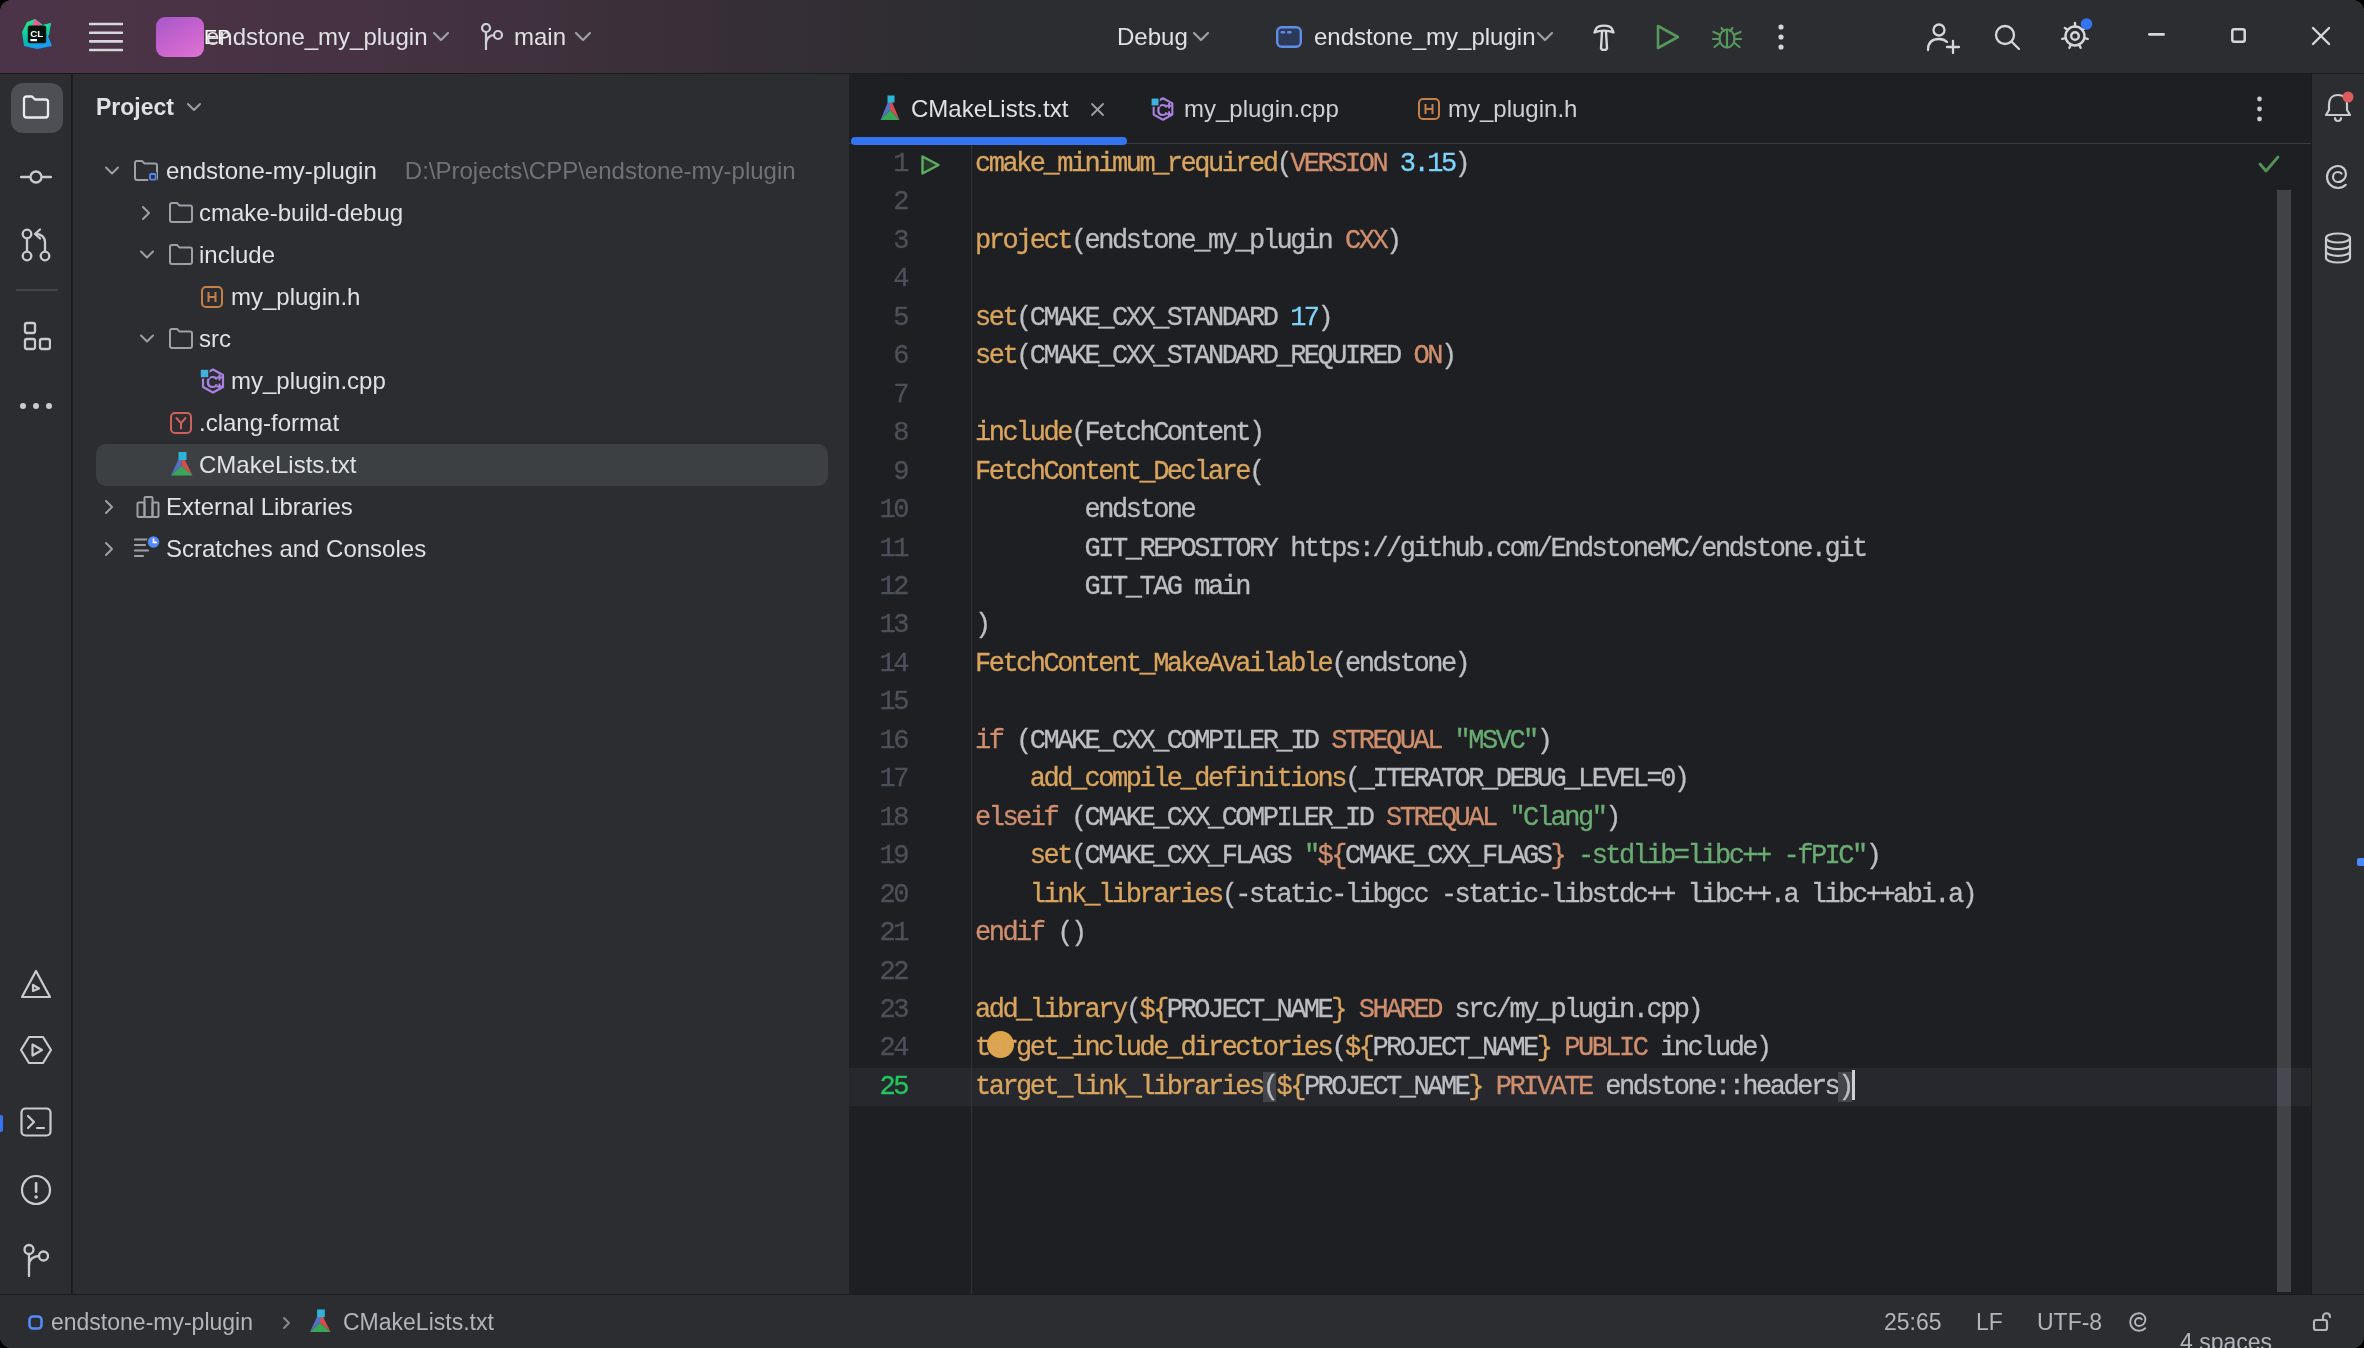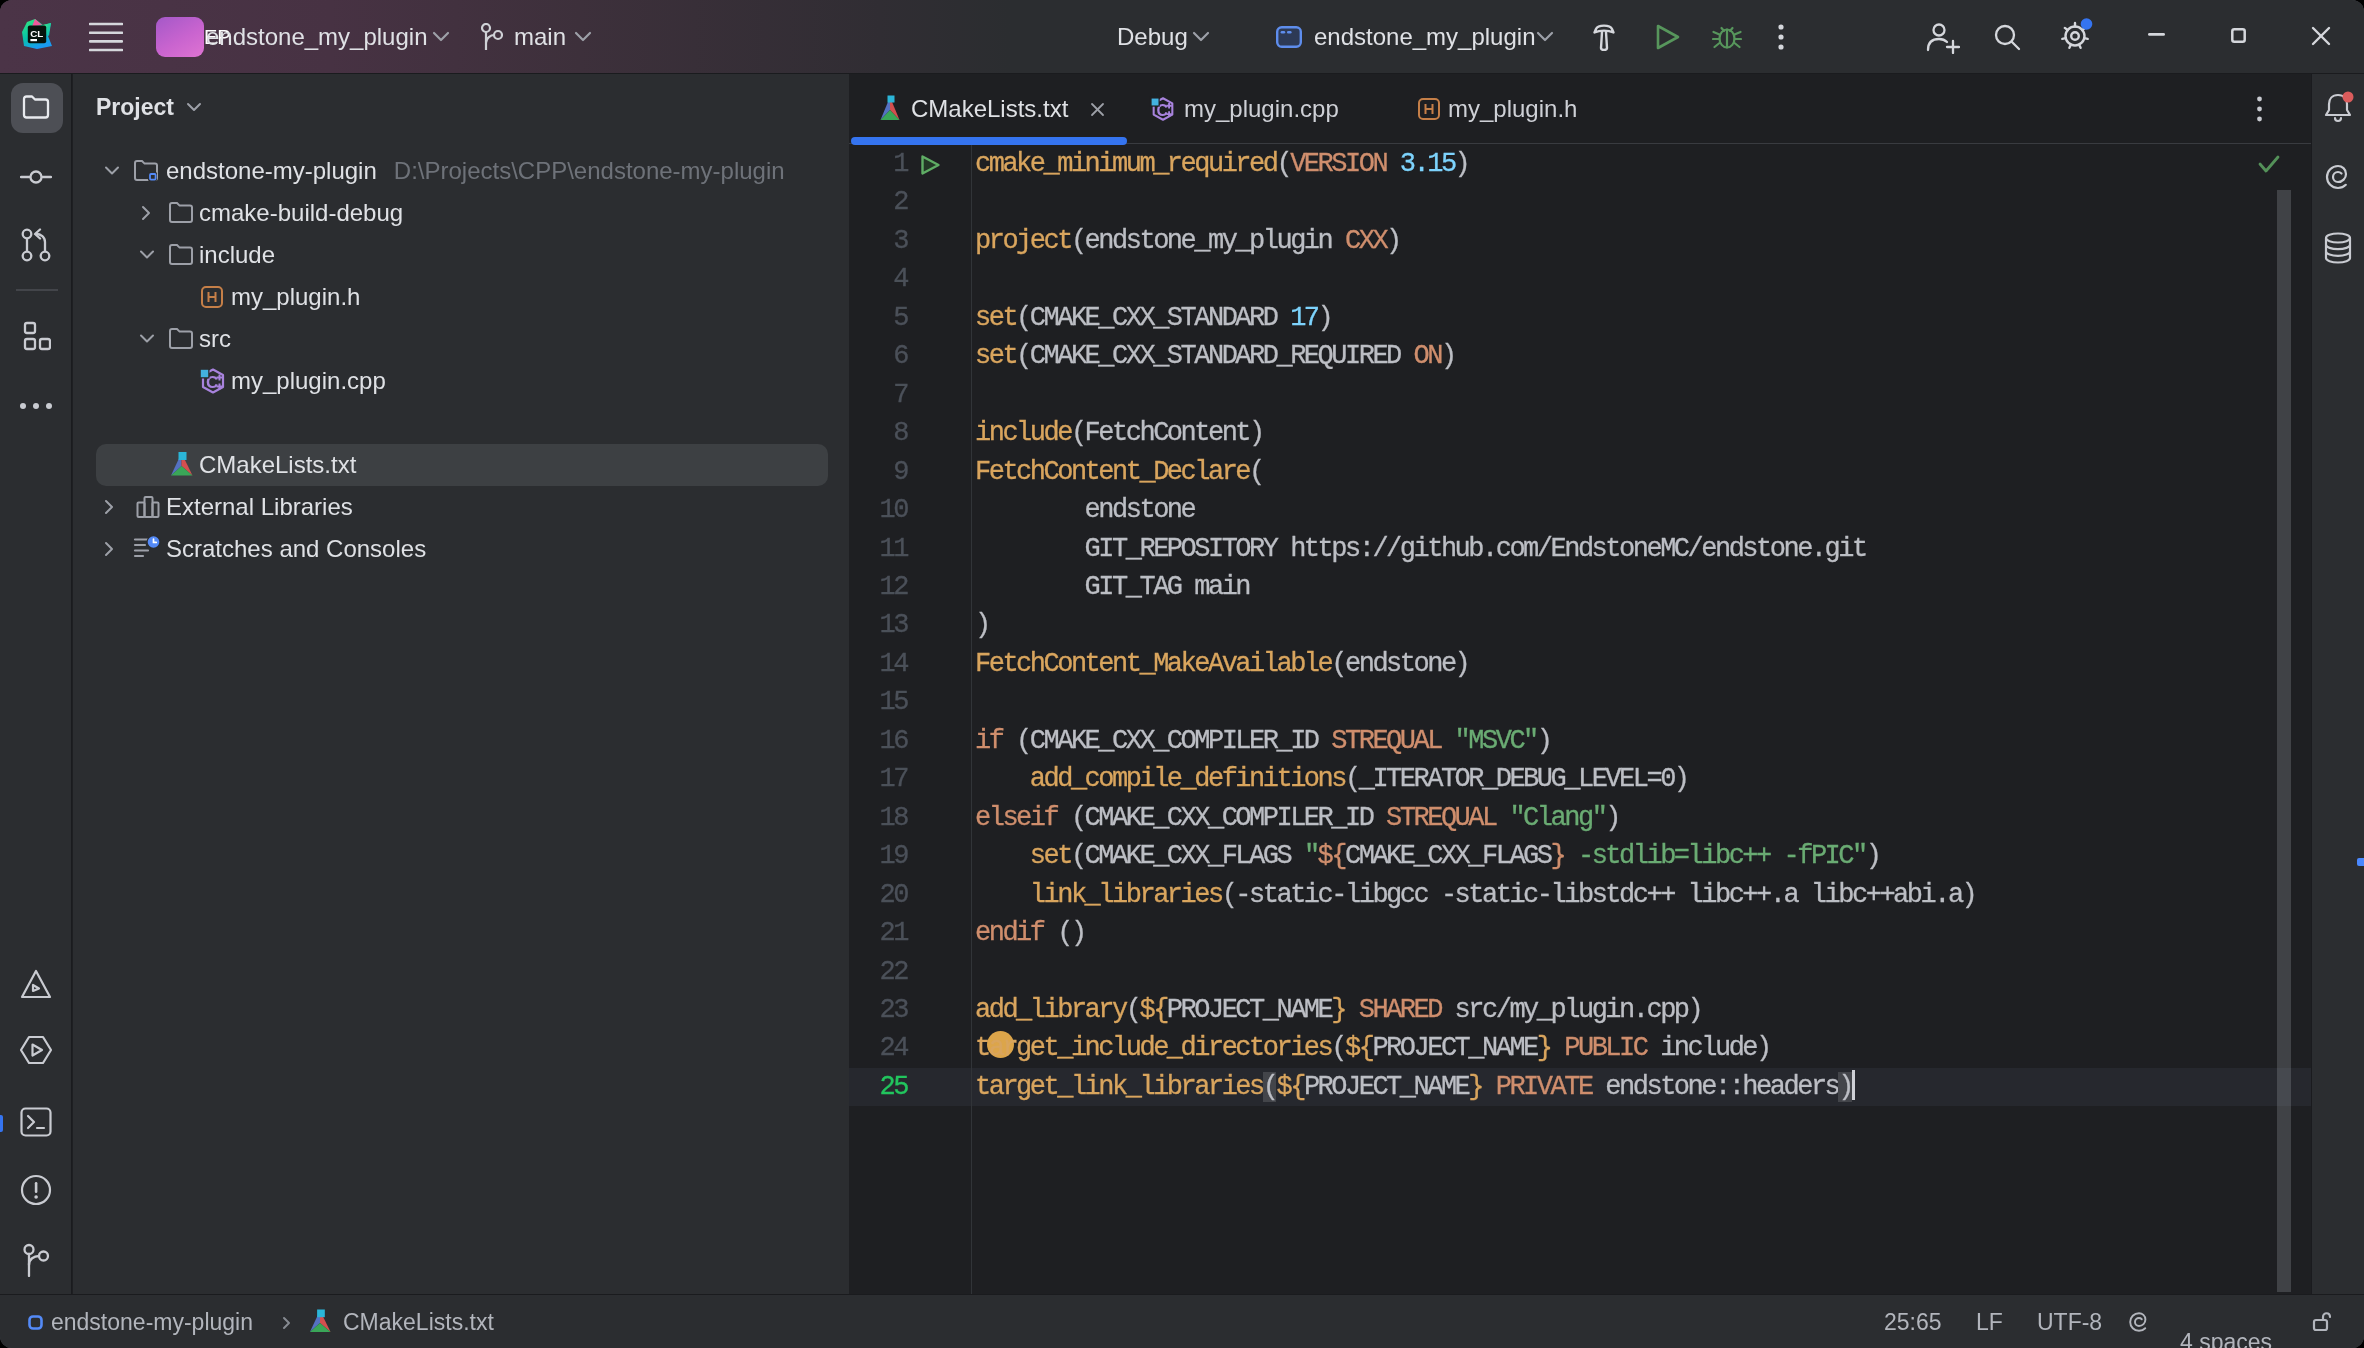--- a/index.html
+++ b/index.html
@@ -271,21 +271,21 @@
 
     <div class="trow" style="top:76px;">
       <svg class="ticon" style="left:31px" width="16" height="11" viewBox="0 0 16 11">
           <polyline points="2,2 8,8 14,2" fill="none" stroke="#9DA0A8" stroke-width="2" stroke-linecap="round" stroke-linejoin="round"></polyline>
         </svg>
       <svg class="ticon" style="left:60px" width="26" height="24" viewBox="0 0 26 24">
         <path d="M2 4 C2 2.8 2.8 2 4 2 L9 2 L11.6 4.6 L22 4.6 C23.2 4.6 24 5.4 24 6.6 L24 19 C24 20.2 23.2 21 22 21 L4 21 C2.8 21 2 20.2 2 19 Z" fill="none" stroke="#9da0a8" stroke-width="2"></path>
         <rect x="15" y="13" width="9" height="9" rx="1.5" fill="#2b2d30"></rect>
         <rect x="17" y="15" width="5.6" height="5.6" rx="1" fill="none" stroke="#548af7" stroke-width="1.8"></rect>
       </svg>
-      <div class="lbl" style="left:93px">endstone-my-plugin<span class="gray" style="margin-left:17px">D:\Projects\CPP\endstone-my-plugin</span></div>
+      <div class="lbl" style="left:93px">endstone-my-plugin<span class="gray" style="margin-left:28px">D:\Projects\CPP\endstone-my-plugin</span></div>
     </div>
 
     <div class="trow" style="top:118px;">
       <svg class="ticon" style="left:68px" width="11" height="16" viewBox="0 0 11 16">
           <polyline points="2,2 8,8 2,14" fill="none" stroke="#9DA0A8" stroke-width="2" stroke-linecap="round" stroke-linejoin="round"></polyline>
         </svg>
       <svg class="ticon" style="left:95px" width="26" height="24" viewBox="0 0 26 24">
         <path d="M2 4 C2 2.8 2.8 2 4 2 L9 2 L11.6 4.6 L22 4.6 C23.2 4.6 24 5.4 24 6.6 L24 19 C24 20.2 23.2 21 22 21 L4 21 C2.8 21 2 20.2 2 19 Z" fill="none" stroke="#9da0a8" stroke-width="2"></path>
       </svg>
       <div class="lbl" style="left:126px">cmake-build-debug</div>
@@ -323,20 +323,27 @@
       <svg class="ticon" style="left:125px" width="30" height="28" viewBox="0 0 30 28">
         <path d="M15 2.5 L25 8 L25 20 L15 25.5 L5 20 L5 8 Z" fill="none" stroke="#a883dd" stroke-width="2.2" stroke-linejoin="round"></path>
         <text x="8" y="21" font-family="Liberation Sans" font-size="17" font-weight="bold" fill="#a883dd">C</text>
         <path d="M21.5 7.5 L21.5 13.5 M18.5 10.5 L24.5 10.5 M21.5 16.5 L21.5 22.5 M18.5 19.5 L24.5 19.5" stroke="#a883dd" stroke-width="2"></path>
         <rect x="1" y="1" width="10.5" height="10.5" fill="#2b2d30"></rect>
         <rect x="2.8" y="2.8" width="7.4" height="7.4" fill="#43b1e0"></rect>
       </svg>
       <div class="lbl" style="left:158px">my_plugin.cpp</div>
     </div>
 
+    <div class="trow" style="top:328px;">
+      <svg class="ticon" style="left:96px" width="24" height="24" viewBox="0 0 24 24">
+        <rect x="2" y="2" width="20" height="20" rx="4" fill="none" stroke="#d0605e" stroke-width="2"></rect>
+        <path d="M7.5 7 L12 12.2 L16.5 7 M12 12.2 L12 17.5" fill="none" stroke="#d0605e" stroke-width="2" stroke-linecap="round"></path>
+      </svg>
+      <div class="lbl" style="left:126px">.clang-format</div>
+    </div>
 
     <div class="trow" style="top:370px;">
       <div style="position:absolute;left:23px;top:0;width:732px;height:42px;background:#3d4043;border-radius:10px;"></div>
       <svg class="ticon" style="left:95px" width="27" height="26" viewBox="0 0 27 26">
         <polygon points="13.5,1 13.5,14 3,23.5" fill="#5571c2"></polygon>
         <polygon points="13.5,1 24.5,23.5 13.5,14" fill="#d34f4f"></polygon>
         <polygon points="3,23.5 13.5,14 24.5,23.5" fill="#3aa658"></polygon>
         <rect x="10.5" y="0" width="8" height="8" fill="#2bb5d8"></rect>
       </svg>
       <div class="lbl" style="left:126px">CMakeLists.txt</div>

